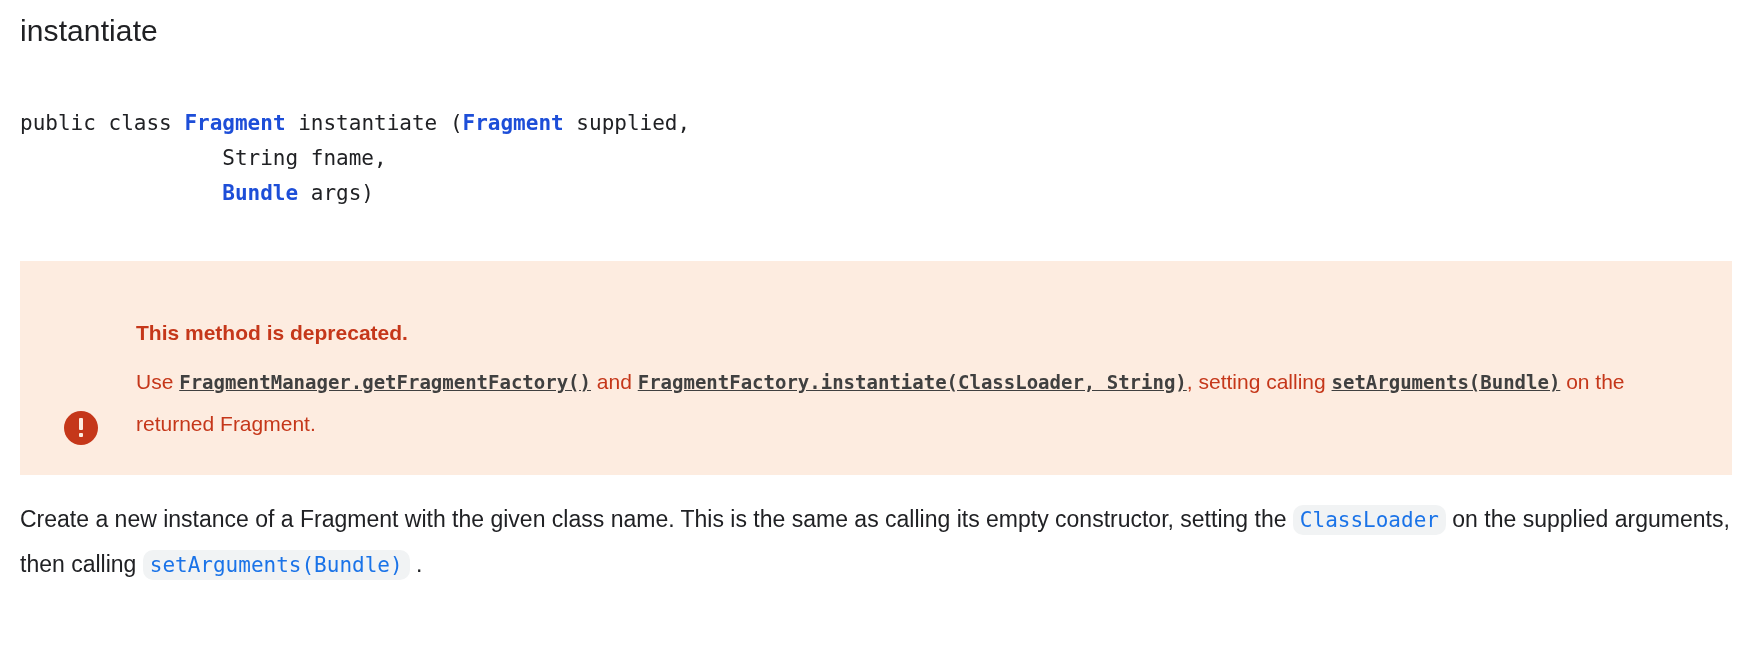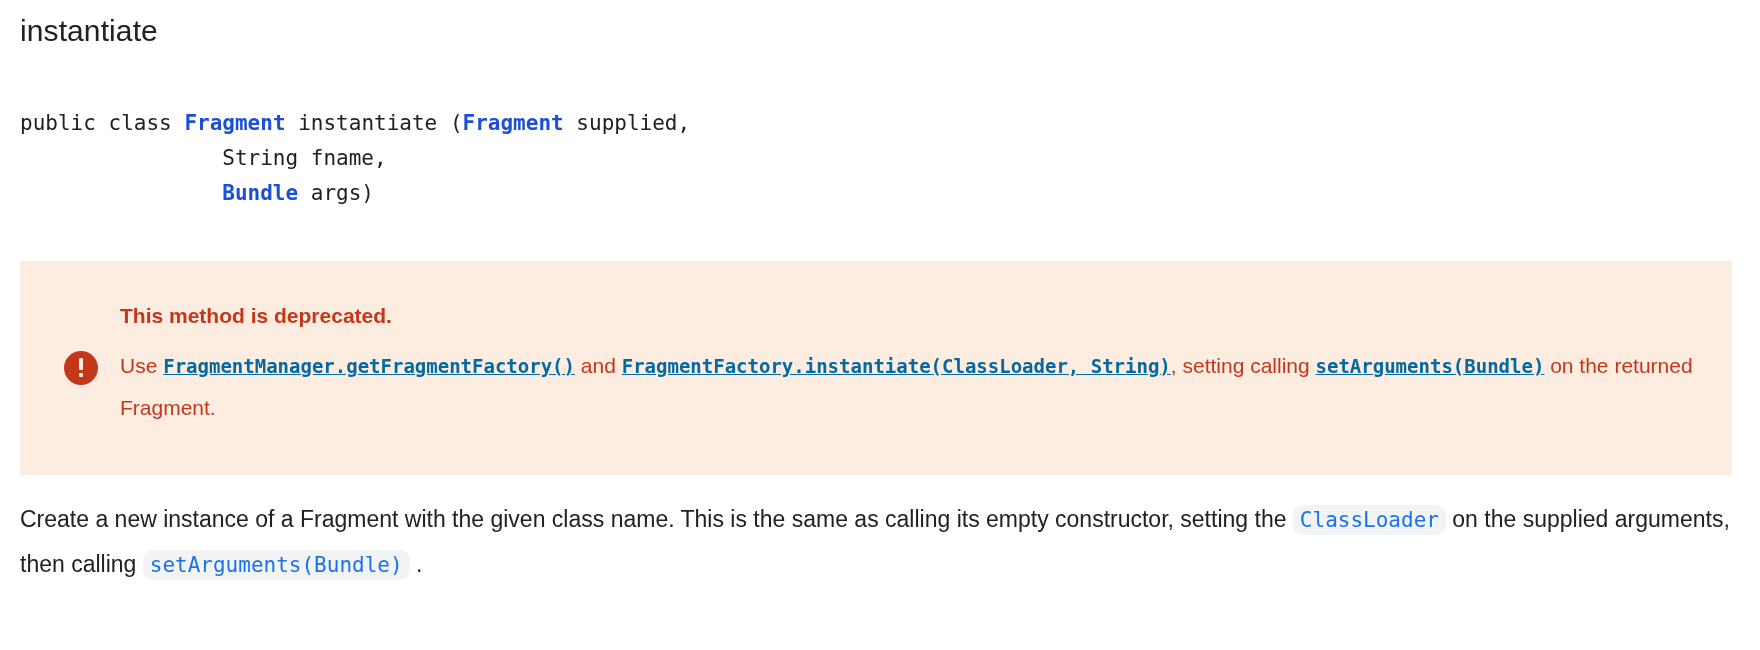--- a/index.html
+++ b/index.html
@@ -49,23 +49,24 @@
     font-weight: bold;
   }
 
   
   .deprecated-banner {
     margin-top: 50px;
     background: #fdece0;
     box-sizing: border-box;
     padding: 26px 30px 30px 44px;
     display: flex;
-    align-items: center;
+    align-items: flex-end;
     width: 1712px;
     min-height: 214px;
+    gap: 16px;
   }
   .warn-icon {
     flex: 0 0 auto;
     width: 34px;
     height: 34px;
     border-radius: 50%;
     background: #c5371a;
     position: relative;
     margin-top: 4px;
     margin-right: 22px;
@@ -106,21 +107,21 @@
   .banner-text {
     color: #c5371a;
     font-size: 21px;
     line-height: 42px;
     margin: 0;
   }
   .banner-link {
     font-family: "DejaVu Sans Mono", "Liberation Mono", monospace;
     font-size: 19px;
     font-weight: bold;
-    color: #0369a1;
+    color: #404040;
     text-decoration: underline;
     cursor: pointer;
   }
 
   
   .description {
     font-size: 23px;
     line-height: 44px;
     color: #202124;
     margin: 22px 0 0 0;

